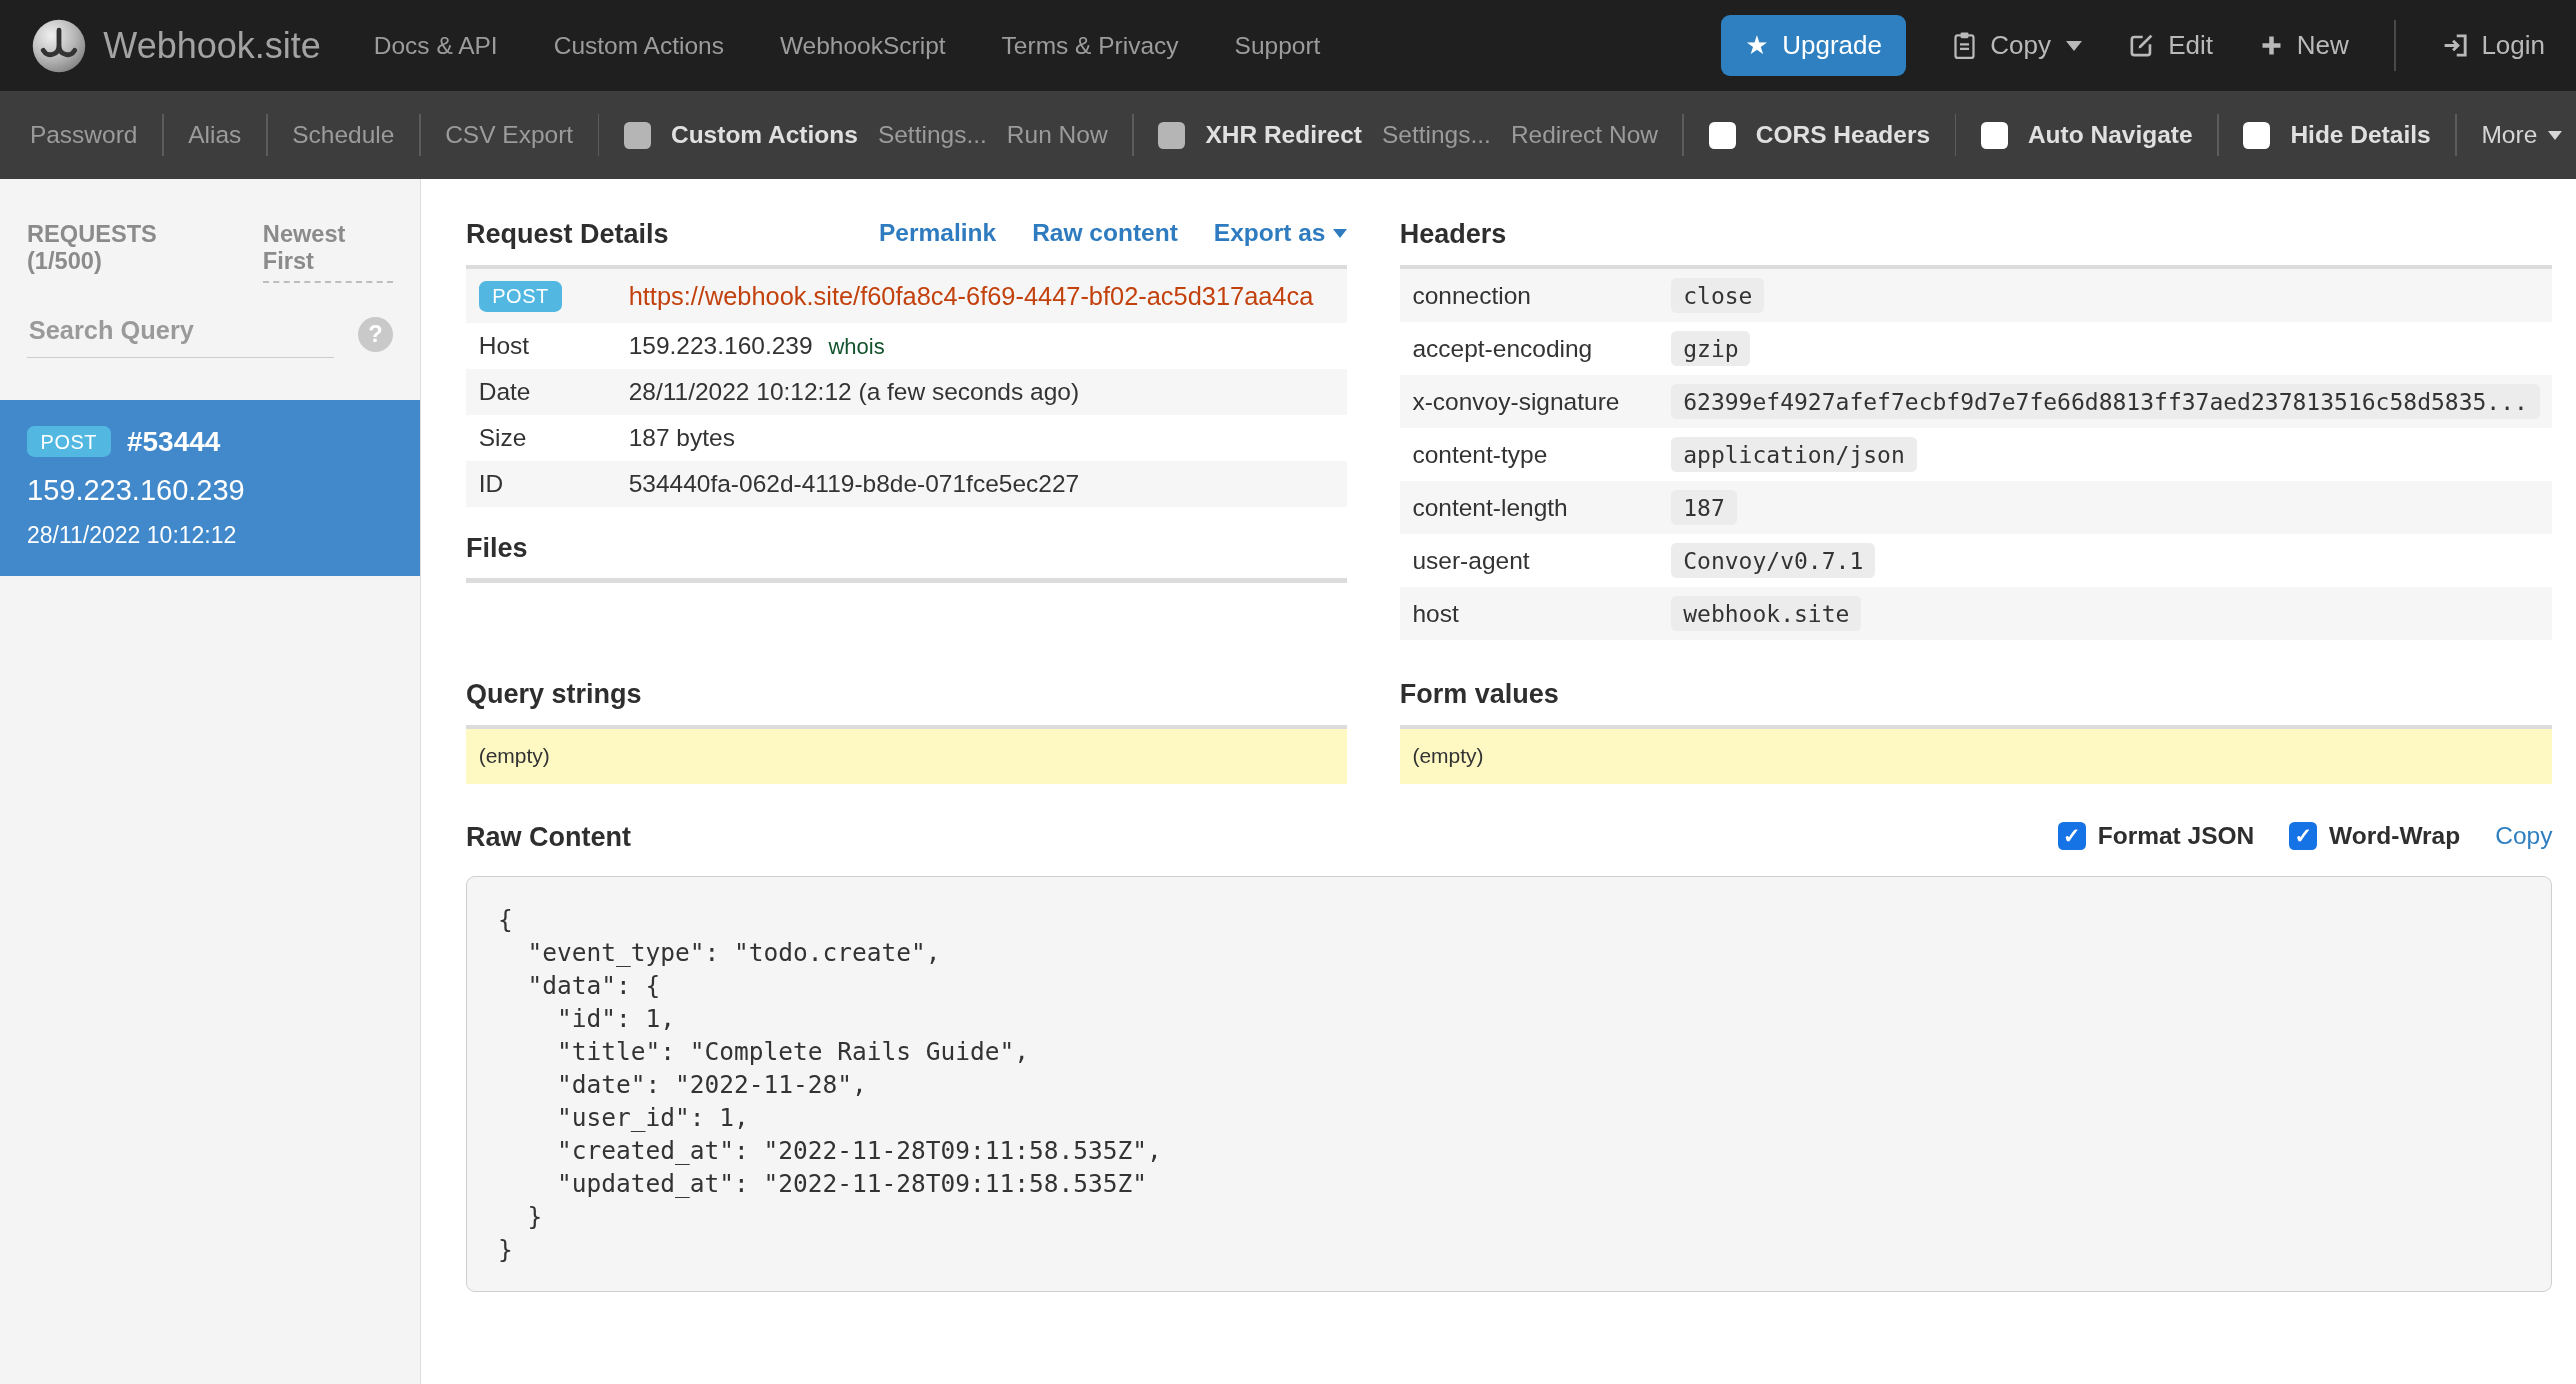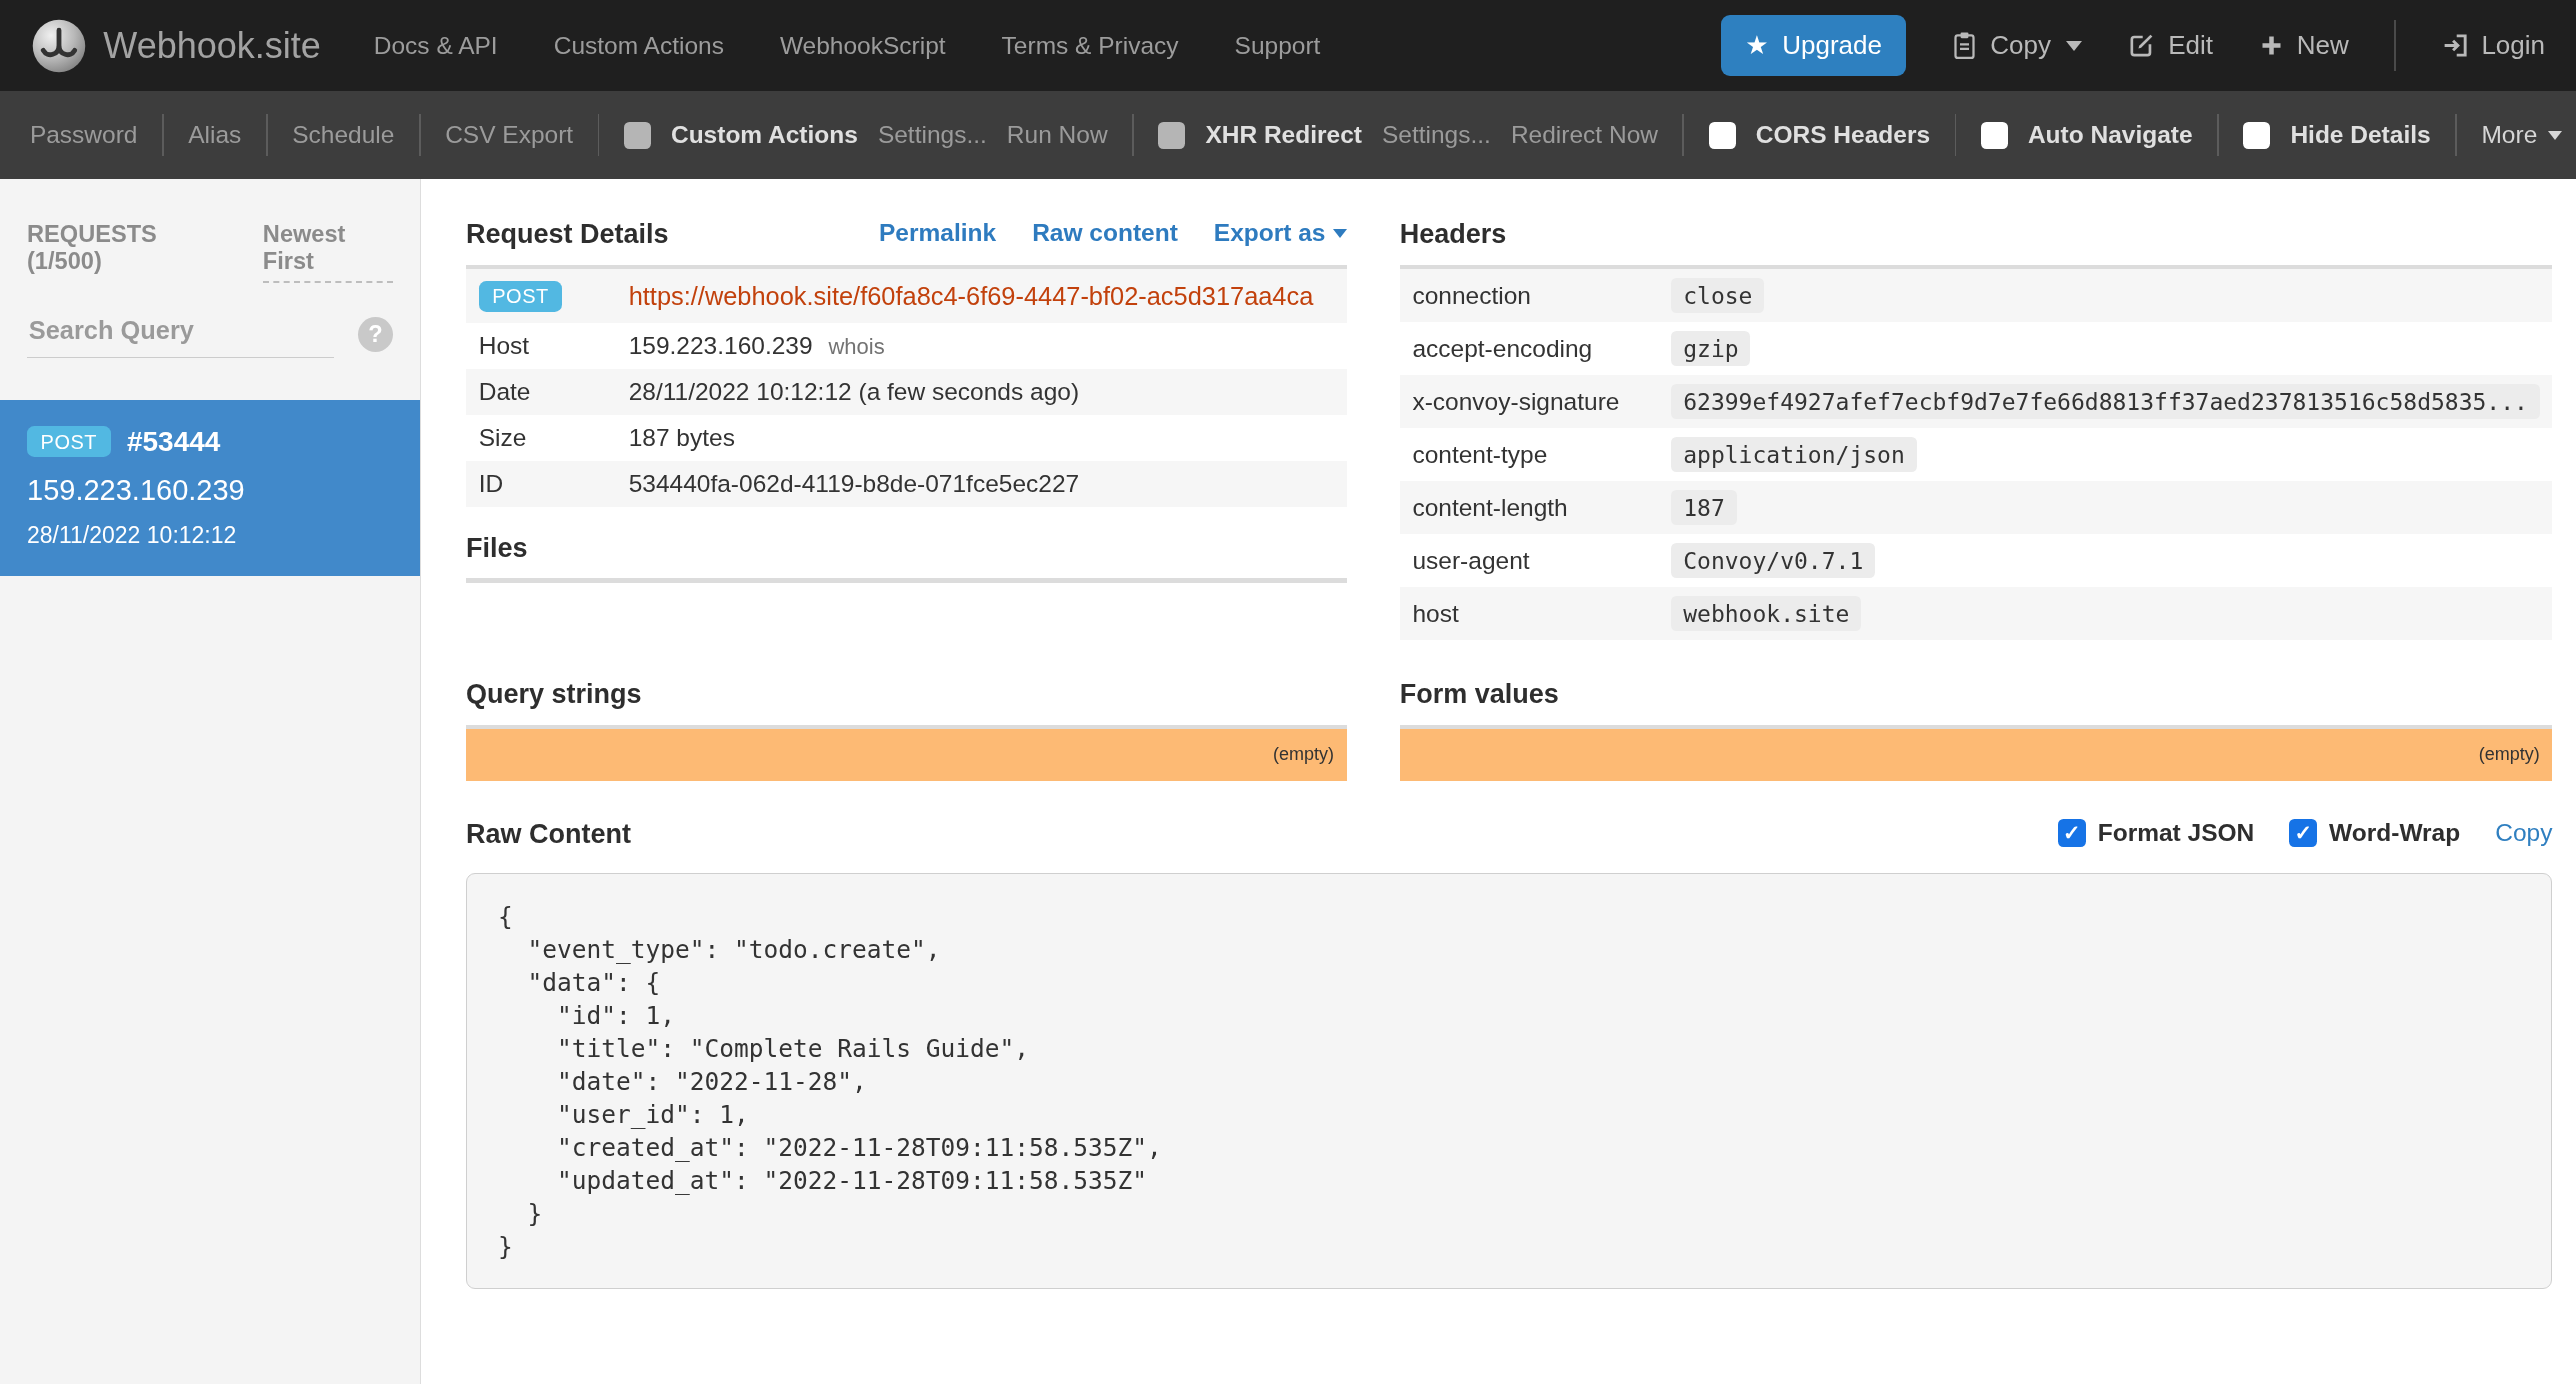--- a/index.html
+++ b/index.html
@@ -98,34 +98,34 @@
   h2 { margin: 0; font-size: 27px; font-weight: bold; color: #2e2e2e; }
   .sec-links { display: flex; gap: 36px; align-items: baseline; }
   .sec-links a { color: #2e7bbf; font-weight: bold; font-size: 24.5px; display: flex; align-items: center; }
   .sec-links .caret { border-left-width: 7.3px; border-right-width: 7.3px; border-top-width: 9px; margin-left: 7.3px; }
   .rule { height: 4.5px; background: #dcdcdc; margin-top: 14.5px; }
 
   .trow { display: flex; align-items: center; padding: 9px 12.7px; font-size: 24.5px; color: #333; }
   .trow.striped { background: #f6f6f6; }
   .tlabel { width: 150px; flex-shrink: 0; }
   .hlabel { width: 259px; flex-shrink: 0; }
-  .tval a.inline-link { color: #737373; font-size: 22px; margin-left: 9px; }
+  .tval a.inline-link { color: #14532d; font-size: 22px; margin-left: 9px; }
   a.url-link { color: #c2410c; font-size: 25.4px; }
   .row-url { padding: 11.8px 12.7px; }
 
   .code-chip {
     font-family: "DejaVu Sans Mono", monospace; font-size: 23px; color: #333;
     background: #ececec; border-radius: 5.4px; padding: 4.5px 11.8px;
     white-space: nowrap;
   }
   .chip-fill { flex: 1; overflow: hidden; }
 
   .sec-files { margin-top: 25.4px; }
   .sec-row2 { margin-top: 39px; }
-  .empty-row { background: #fdba74; padding: 15.4px 12.7px; font-size: 18px; color: #333; text-align: right; }
+  .empty-row { background: #fef9c3; padding: 15.4px 12.7px; font-size: 21px; color: #333; }
 
   .sec-raw { grid-column: 1 / -1; margin-top: 38px; }
   .raw-controls { display: flex; align-items: center; gap: 35px; }
   .raw-check { display: flex; align-items: center; gap: 11.8px; font-size: 24.5px; font-weight: bold; color: #2e2e2e; cursor: pointer; }
   .cbc {
     width: 28px; height: 28px; border-radius: 5.4px; background: #1673e6;
     color: #fff; font-size: 21px; font-weight: bold;
     display: flex; align-items: center; justify-content: center;
   }
   .copy-link { color: #2f7fc0; font-size: 24.5px; }

